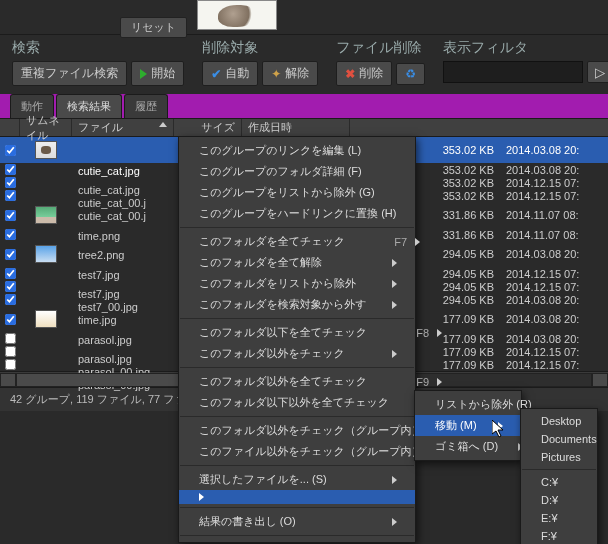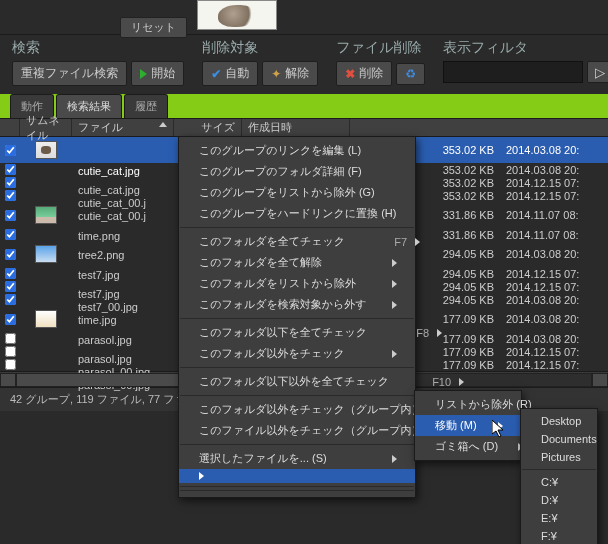--- a/index.html
+++ b/index.html
@@ -78,21 +78,21 @@
   .filter-input {
     background:#1e1e1e;border:1px solid #111;color:#ccc;
     height:22px;width:140px;padding:0 4px;
   }
   .filter-go {
     background:#4a4a4a;border:1px solid #1e1e1e;color:#ccc;
     width:26px;height:22px;border-radius:2px;
   }
   
   .tabs {
-    display:flex;gap:0;padding-left:10px;background:#84cc16;
+    display:flex;gap:0;padding-left:10px;background:#a21caf;
     border-bottom:1px solid #1b1b1b;margin-top:6px;
   }
   .tab {
     padding:4px 10px;background:#3a3a3a;border:1px solid #1b1b1b;
     border-bottom:none;border-radius:3px 3px 0 0;color:#aaa;margin-right:2px;
   }
   .tab.active { background:#4a4a4a;color:#ddd; }
   
   .thead {
     display:flex;background:#404040;border-bottom:1px solid #1b1b1b;
@@ -448,20 +448,27 @@
       </span>
     </div>
     <div class="mi">
       <span>このフォルダ以外をチェック</span>
       <span style="display: flex; align-items: center; gap: 8px;">
         <span class="arrow-r"></span>
       </span>
     </div>
     <div class="sep"></div>
     <div class="mi">
+      <span>このフォルダ以外を全てチェック</span>
+      <span style="display: flex; align-items: center; gap: 8px;">
+        <span class="shortcut">F9</span>
+        <span class="arrow-r"></span>
+      </span>
+    </div>
+    <div class="mi">
       <span>このフォルダ以下以外を全てチェック</span>
       <span style="display: flex; align-items: center; gap: 8px;">
         <span class="shortcut">F10</span>
         <span class="arrow-r"></span>
       </span>
     </div>
     <div class="sep"></div>
     <div class="mi">
       <span>このフォルダ以外をチェック（グループ内）</span>
       <span style="display: flex; align-items: center; gap: 8px;">
@@ -480,20 +487,26 @@
       <span style="display: flex; align-items: center; gap: 8px;">
         <span class="arrow-r"></span>
       </span>
     </div>
     <div class="mi selected">
       <span style="display: flex; align-items: center; gap: 8px;">
         <span class="arrow-r"></span>
       </span>
     </div>
     <div class="sep"></div>
+    <div class="mi">
+      <span>結果の書き出し (O)</span>
+      <span style="display: flex; align-items: center; gap: 8px;">
+        <span class="arrow-r"></span>
+      </span>
+    </div>
     <div class="sep"></div>
   </div>
 
 <div class="menu" id="menu-sub1">
     <div class="mi">
       <span>リストから除外 (R)</span>
       <span style="display: flex; align-items: center; gap: 8px;"></span>
     </div>
     <div class="mi selected">
       <span>移動 (M)</span>

